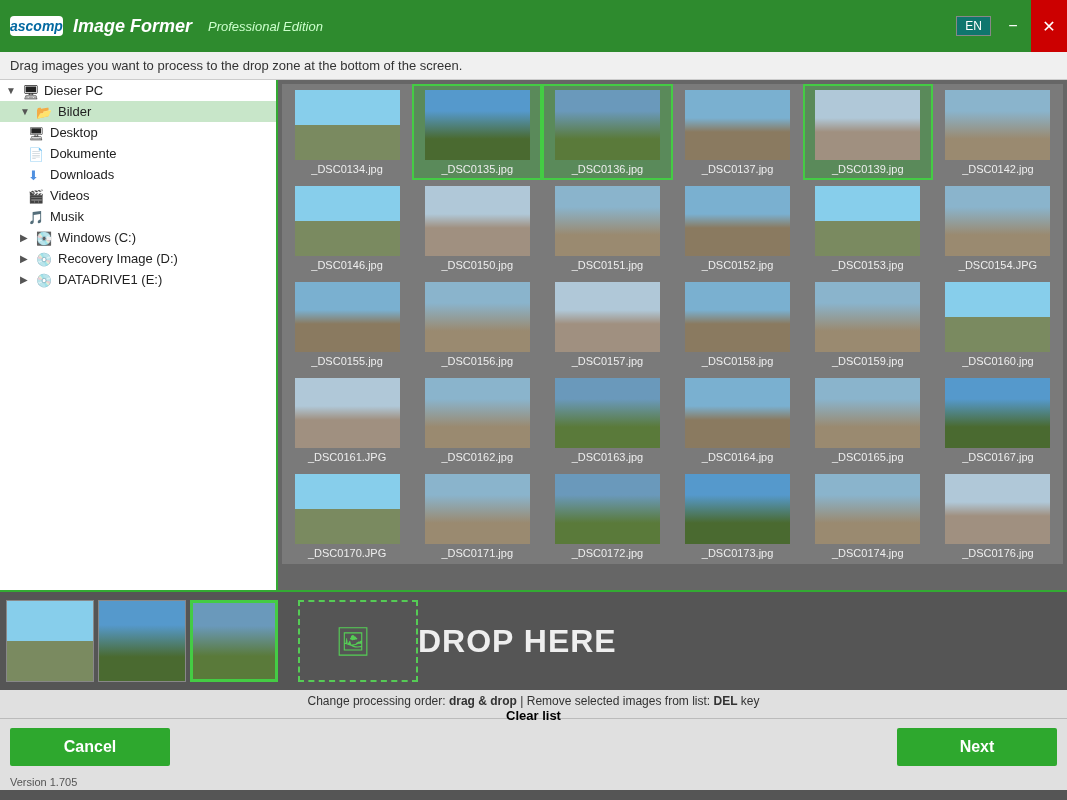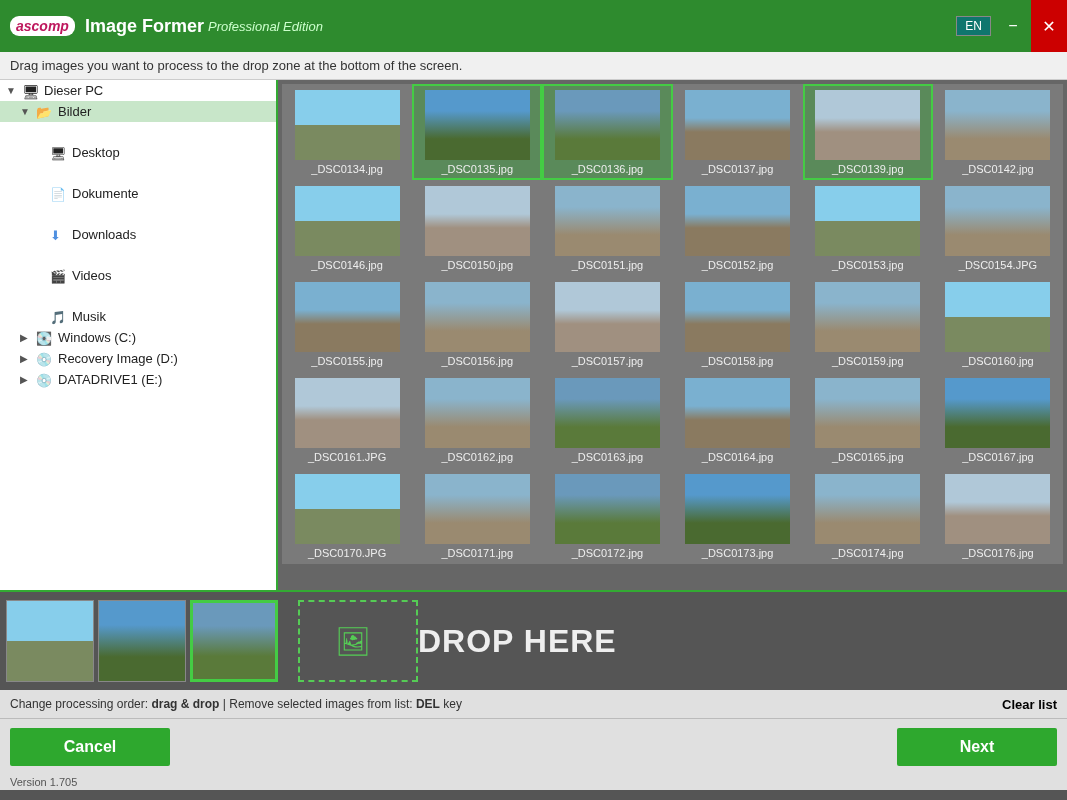--- a/index.html
+++ b/index.html
@@ -17,33 +17,34 @@
     .titlebar {
       background: #2e8b2e;
       height: 52px;
       display: flex;
       align-items: center;
       padding: 0 10px;
       position: relative;
     }
     .titlebar-logo {
       background: #fff;
-      border-radius: 9px;
-      padding: 2px 6px;
+      border-radius: 4px;
+      padding: 2px 0;
       font-weight: bold;
       font-size: 14px;
-      color: #be185d;
+      color: #0369a1;
       font-style: italic;
       margin-right: 10px;
     }
     .titlebar-appname {
       color: #fff;
       font-size: 18px;
       font-weight: bold;
-      margin-right: 4px;
+      margin-right: 16px;
+      font-style: italic;
     }
     .titlebar-edition {
       color: #cfc;
       font-size: 13px;
       font-style: italic;
     }
     .titlebar-controls {
       position: absolute;
       right: 0;
       top: 0;
@@ -101,21 +102,21 @@
     .tree-item {
       display: flex;
       align-items: center;
       padding: 3px 6px;
       cursor: pointer;
       color: #222;
       font-size: 13px;
     }
     .tree-item.selected { background: #c8e6c9; }
     .tree-indent { padding-left: 20px; }
-    .tree-indent2 { padding-left: 50px; margin-top: 20px; }
+    .tree-indent2 { padding-left: 28px; }
     .tree-arrow {
       width: 12px;
       height: 12px;
       display: inline-block;
       margin-right: 4px;
       font-size: 10px;
       color: #555;
     }
     .tree-icon {
       width: 18px;
@@ -235,20 +236,21 @@
     
     .statusbar {
       background: #e0e0e0;
       padding: 4px 10px;
       font-size: 12px;
       color: #333;
       display: flex;
       align-items: center;
       justify-content: space-between;
       height: 28px;
+      flex-direction: column;
     }
     .clear-list-btn {
       color: #000;
       font-weight: bold;
       cursor: pointer;
       font-size: 13px;
     }
 
     
     .bottombar {

